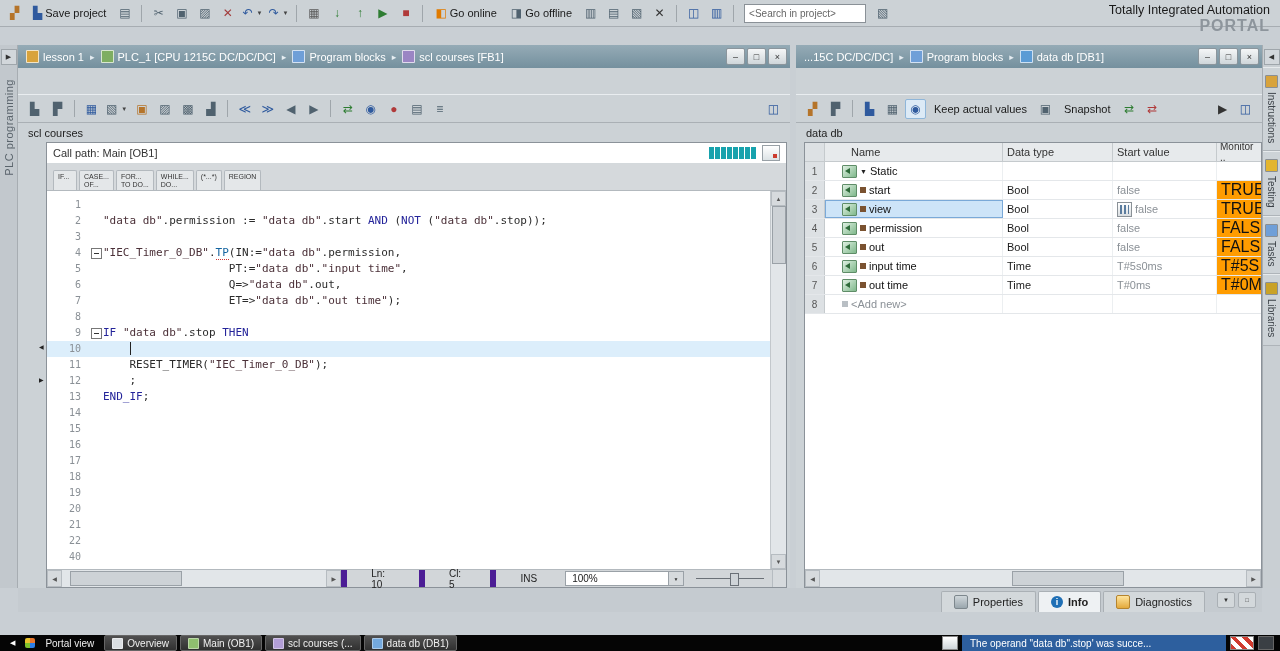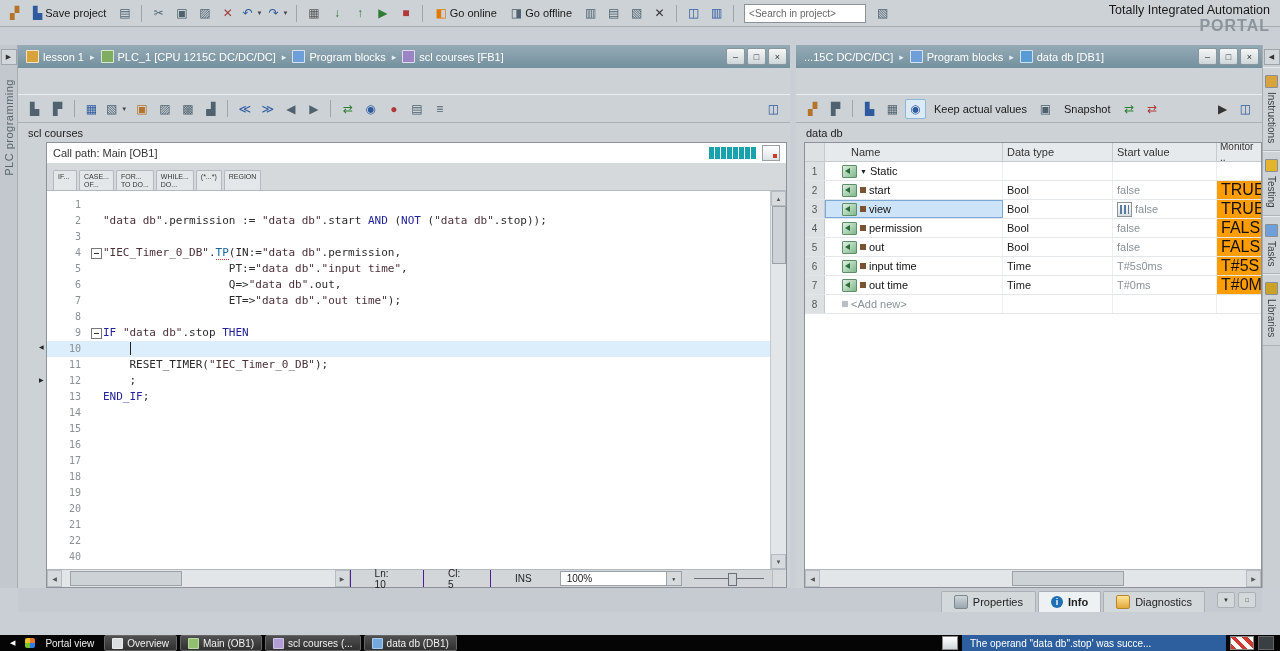--- a/index.html
+++ b/index.html
@@ -61,21 +61,21 @@
   .caret{display:inline-block;width:1px;height:13px;background:#222;vertical-align:text-bottom}
   .vscroll{width:15px;background:#e2e6e9;border-left:1px solid #c3c8cc;display:flex;flex-direction:column;align-items:center;flex:none}
   .vs-btn{width:15px;height:15px;font-size:6px;color:#555;display:flex;align-items:center;justify-content:center;background:#d6dadd;border:1px solid #b6bcc1;box-sizing:border-box}
   .vs-track{flex:1;width:15px;position:relative}
   .vs-thumb{position:absolute;top:0;left:1px;width:12px;height:56px;background:#cdd2d6;border:1px solid #9aa1a7}
   .card-bottom{height:17px;border-top:1px solid #b3b9be;background:#d2d6d9;display:flex;align-items:stretch;flex:none}
   .hscroll{width:345px;display:flex;align-items:stretch}
   .hs-btn{width:15px;font-size:6px;color:#555;display:flex;align-items:center;justify-content:center;background:#d6dadd;border:1px solid #b6bcc1;box-sizing:border-box}
   .hs-track{flex:1;position:relative;background:#e2e6e9}
   .hs-thumb{position:absolute;left:8px;top:1px;bottom:1px;width:110px;background:#cdd2d6;border:1px solid #9aa1a7}
-  .stat-cell{display:flex;align-items:center;padding:0 24px;border-left:1px solid #4c1d95;color:#222;font-size:10px}
+  .stat-cell{display:flex;align-items:center;padding:0 24px;border-left:6px solid #4c1d95;color:#222;font-size:10px}
   .zoom-box{display:flex;align-items:center;border:1px solid #9aa1a7;background:#fff;margin:1px 4px;padding-left:6px;width:130px;justify-content:space-between;font-size:10px}
   .zoom-caret{width:14px;height:13px;background:#d6dadd;border-left:1px solid #9aa1a7;font-size:5px;display:flex;align-items:center;justify-content:center;color:#333}
   .zoom-slider{position:relative;width:80px;margin:0 8px;align-self:center;height:11px}
   .zs-track{position:absolute;left:0;right:0;top:5px;height:1px;background:#6a7077}
   .zs-thumb{position:absolute;left:34px;top:0;width:7px;height:11px;background:#cfd4d8;border:1px solid #6a7077}
   .cb-fill{flex:1}
   .cb-corner{width:15px;background:#d6dadd;border-left:1px solid #b6bcc1}
   .edge-handles{position:absolute;left:21px;top:298px;display:flex;flex-direction:column;gap:26px;font-size:6px;color:#222;z-index:3}
   .pane-gap{width:6px}
   

